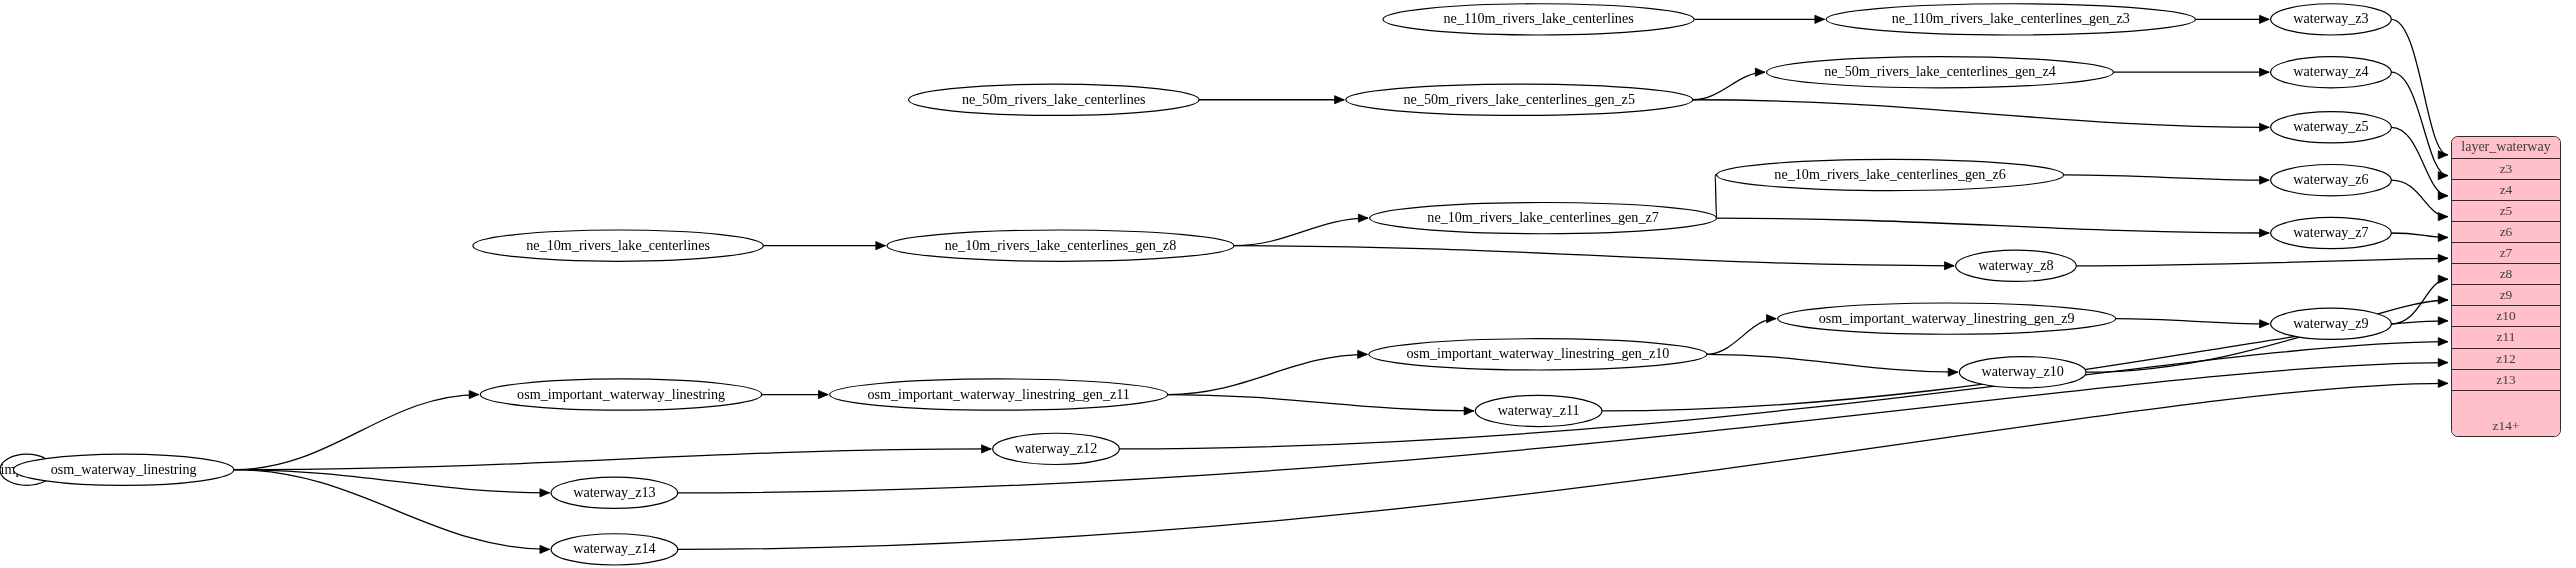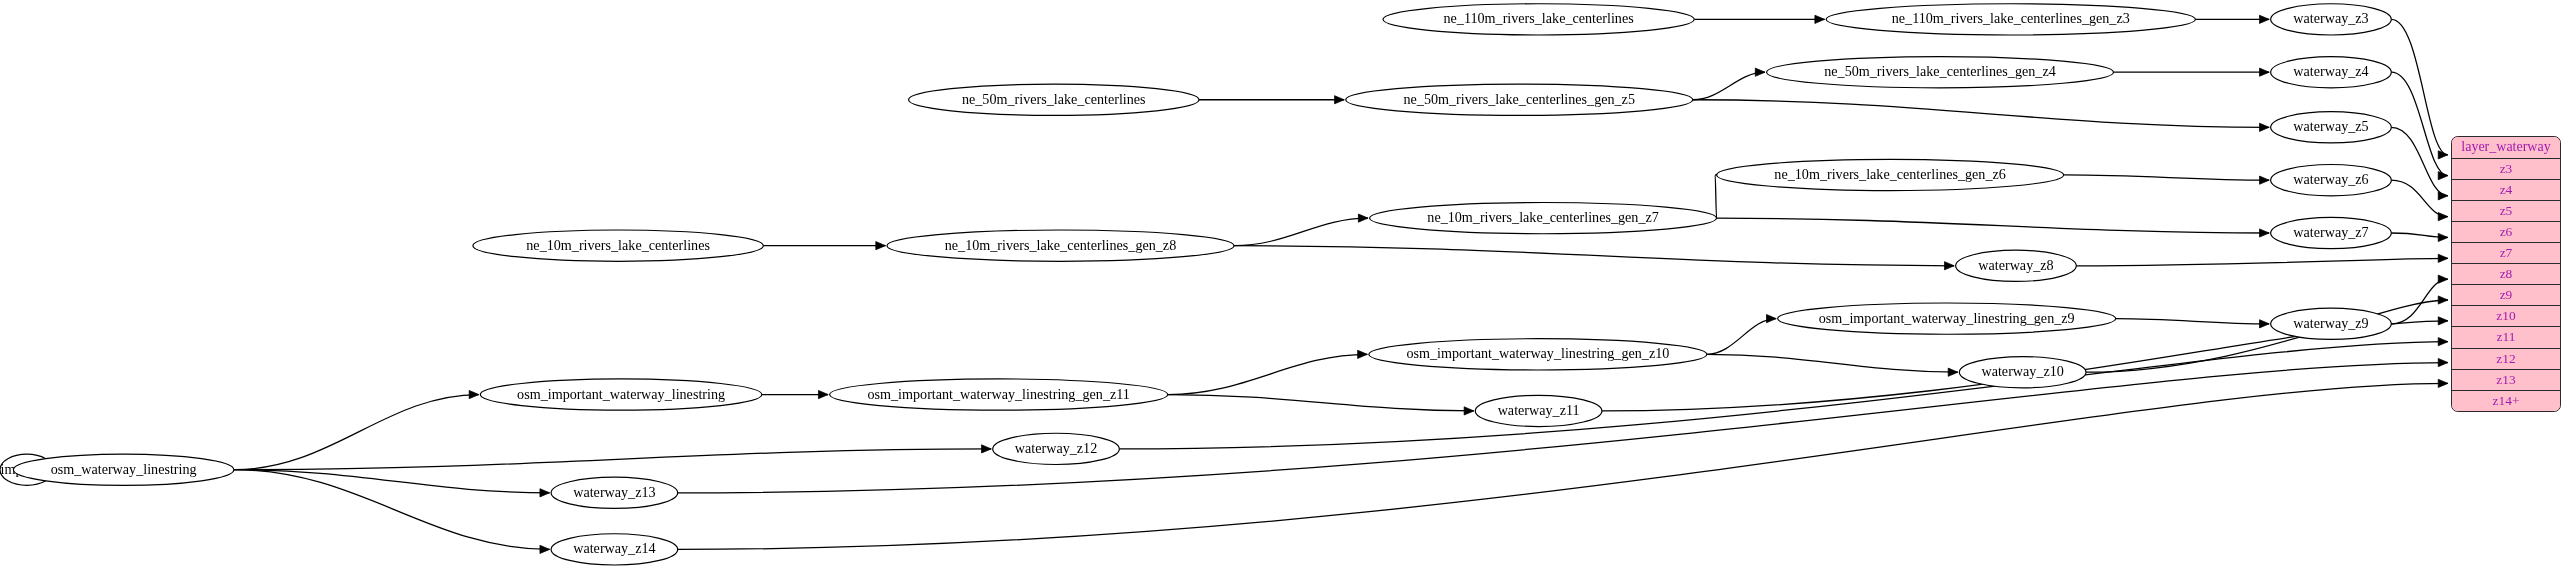--- a/index.html
+++ b/index.html
@@ -54,29 +54,30 @@
     border: 1.1px solid #2b2b2b;
     border-radius: 6.7px;
     overflow: hidden;
     box-sizing: border-box;
   }
   #layer-table .tbl-row {
     display: block;
     text-align: center;
     font-family: "Liberation Serif", "DejaVu Serif", serif;
     font-size: 13.4px;
-    color: #a21caf;
+    color: #404040;
     background: #ffc0cb;
     border-bottom: 1.1px solid #2b2b2b;
     box-sizing: border-box;
     line-height: 1;
     padding: 3px 7.4px 3.7px 7.4px;
   }
   #layer-table .tbl-row:last-child {
     border-bottom: none;
+    margin-top: 25px;
   }
   #layer-table .tbl-header {
     font-size: 14px;
   }
 </style>
 </head>
 <body>
 
 <div id="graph-root">
   <svg id="graph-canvas" viewBox="0 0 3459 763" preserveAspectRatio="none">

